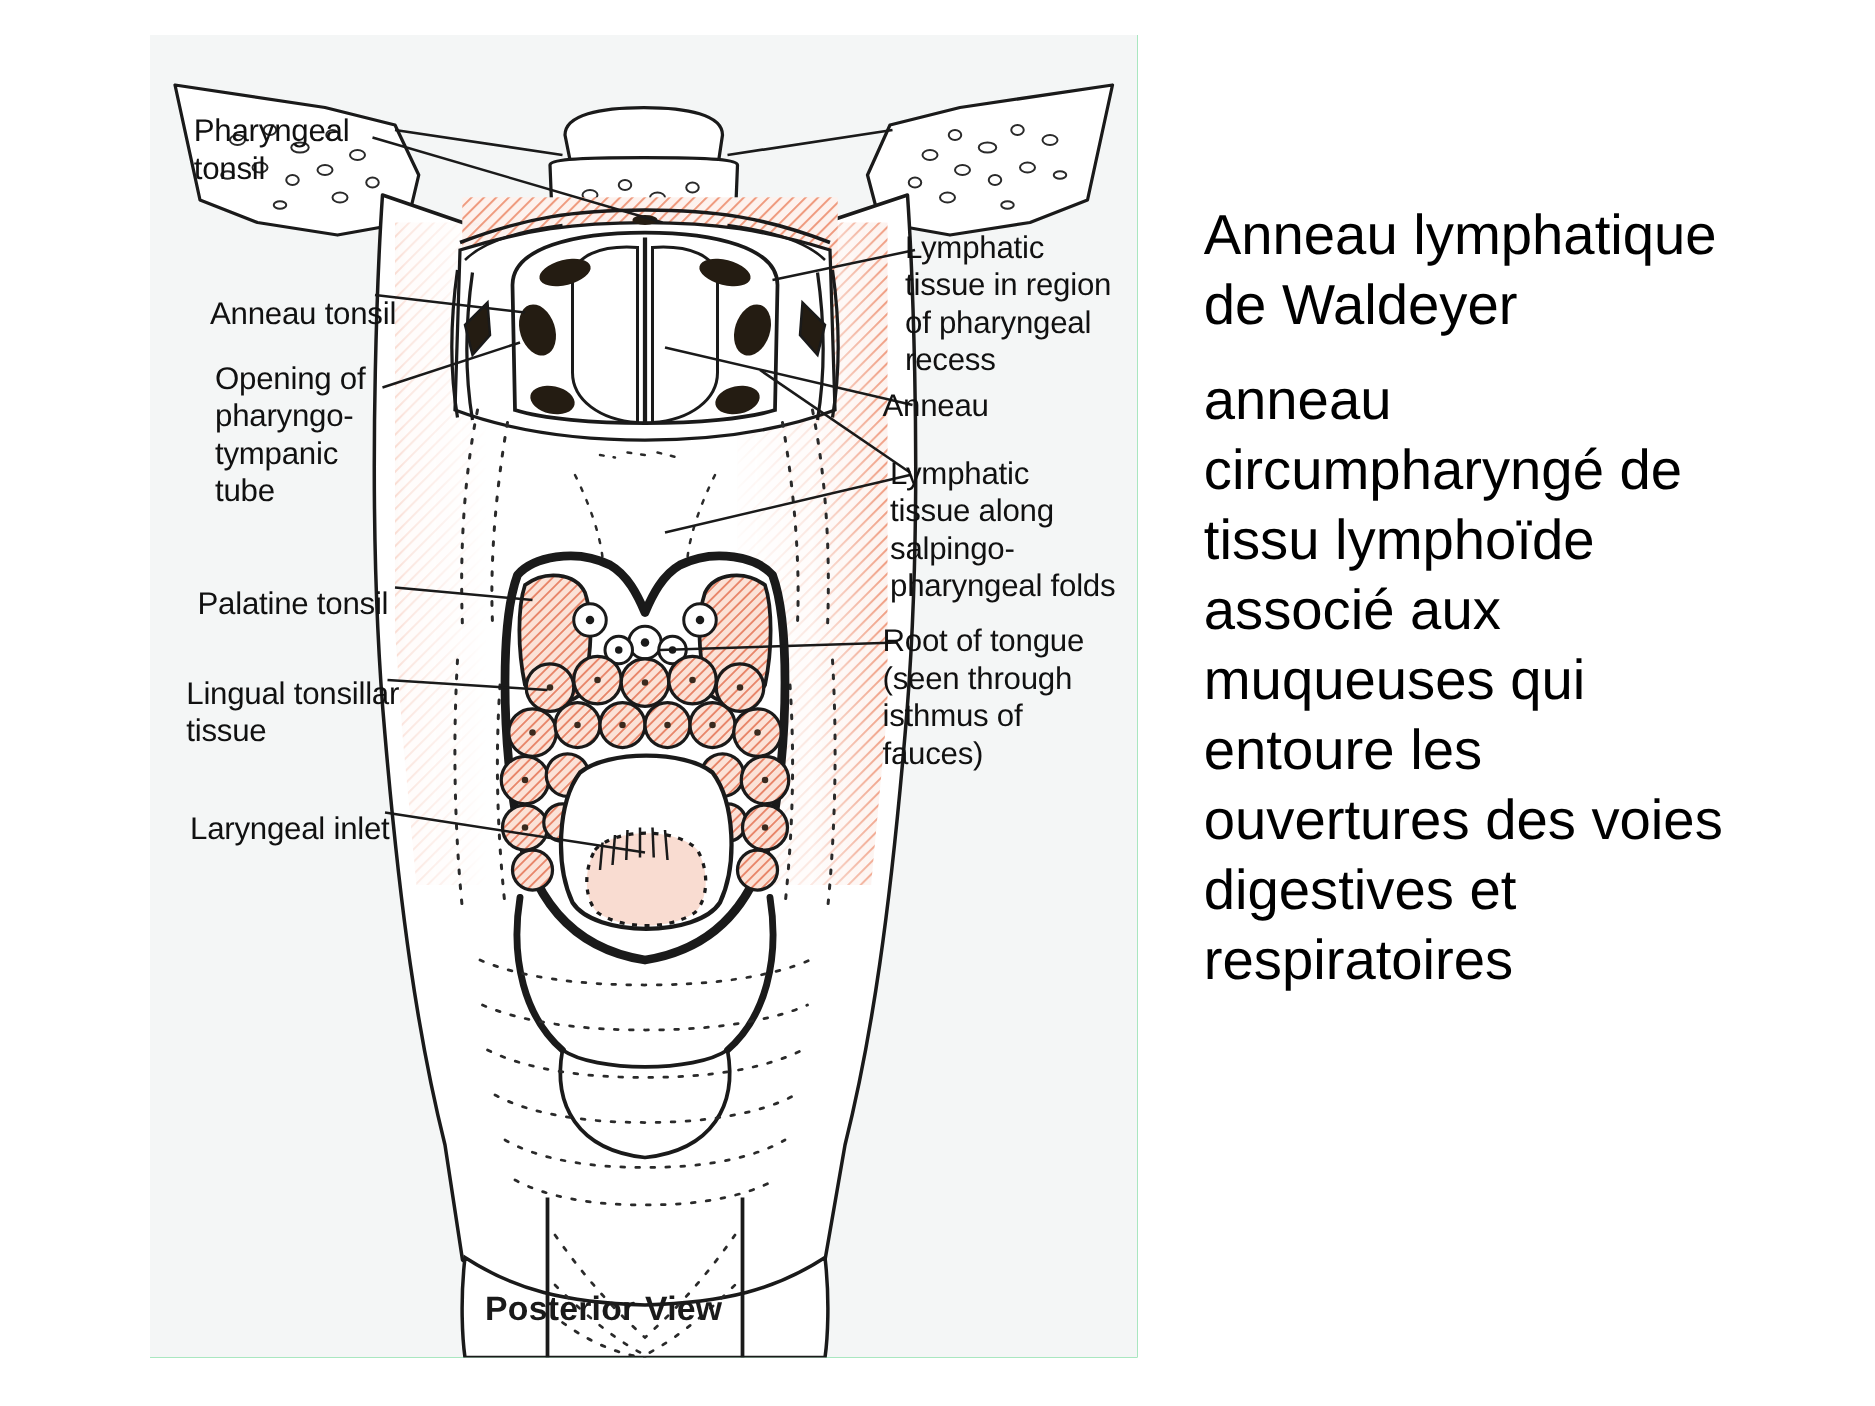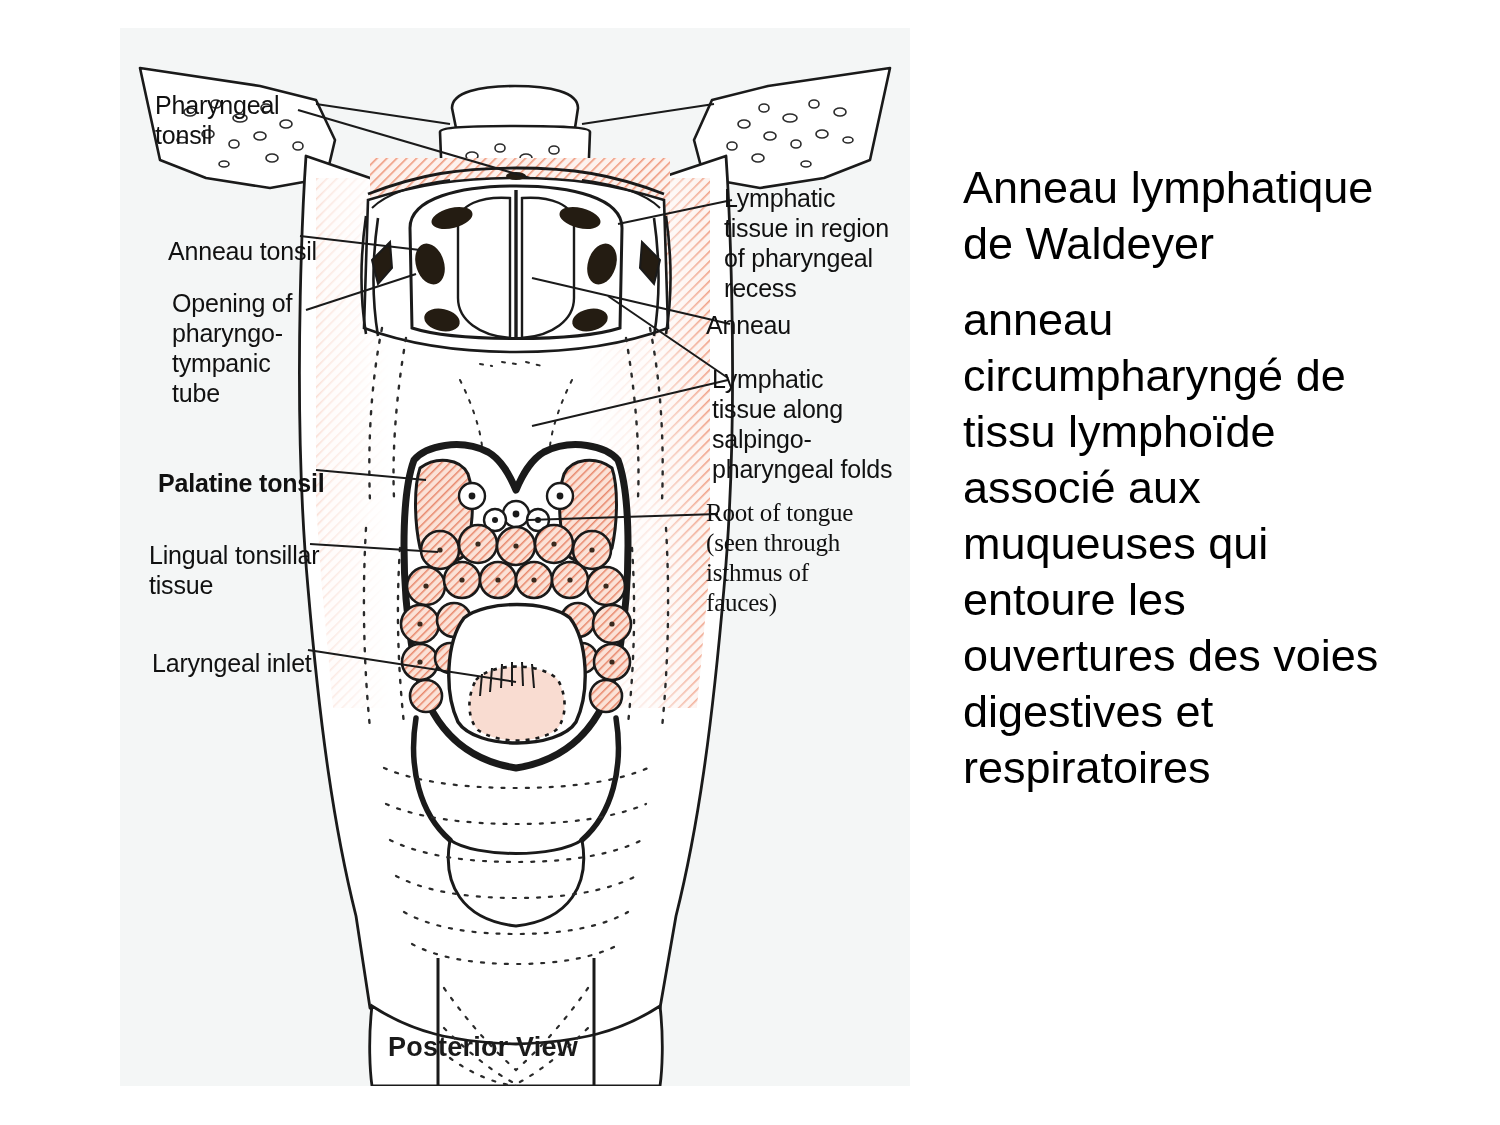--- a/index.html
+++ b/index.html
@@ -348,35 +348,35 @@
       </g>
     </svg>
 
     <div class="fig-label left" style="left:35px;top:62px;">Pharyngeal
 tonsil</div>
     <div class="fig-label left" style="left:48px;top:208px;">Anneau tonsil</div>
     <div class="fig-label left" style="left:52px;top:260px;">Opening of
 pharyngo-
 tympanic
 tube</div>
-    <div class="fig-label left" style="left:38px;top:440px;font-weight:bold;">Palatine tonsil</div>
+    <div class="fig-label left" style="left:38px;top:440px;">Palatine tonsil</div>
     <div class="fig-label left" style="left:17px;top:512px;margin-left:12px;">Lingual tonsillar
 tissue</div>
     <div class="fig-label left" style="left:32px;top:620px;">Laryngeal inlet</div>
 
     <div class="fig-label right" style="left:604px;top:155px;">Lymphatic
 tissue in region
 of pharyngeal
 recess</div>
     <div class="fig-label right" style="left:586px;top:282px;">Anneau</div>
     <div class="fig-label right" style="left:592px;top:336px;">Lymphatic
 tissue along
 salpingo-
 pharyngeal folds</div>
-    <div class="fig-label right" style="left:586px;top:470px;font-family:Liberation Serif, serif;">Root of tongue
+    <div class="fig-label right" style="left:586px;top:470px;">Root of tongue
 (seen through
 isthmus of
 fauces)</div>
 
     <div id="posterior-view">Posterior View</div>
   </div>
 
   <div id="text-column">
     <h1 id="fr-title">Anneau lymphatique
 de Waldeyer</h1>

